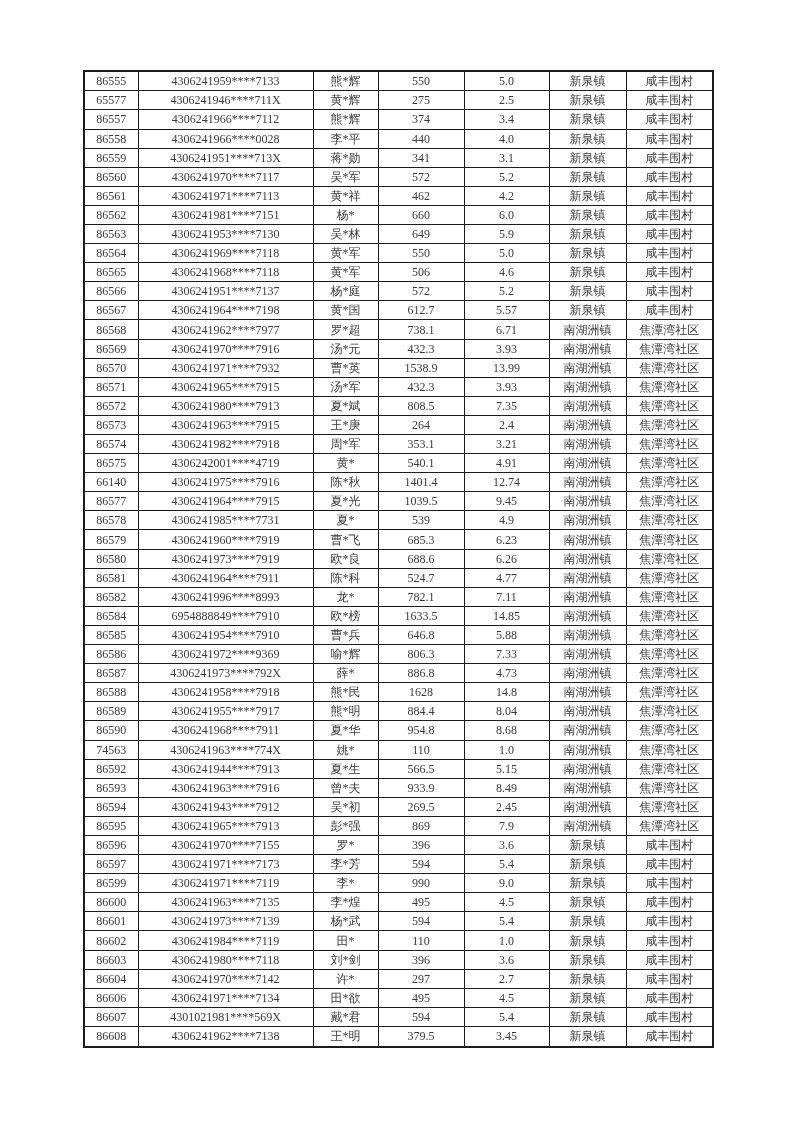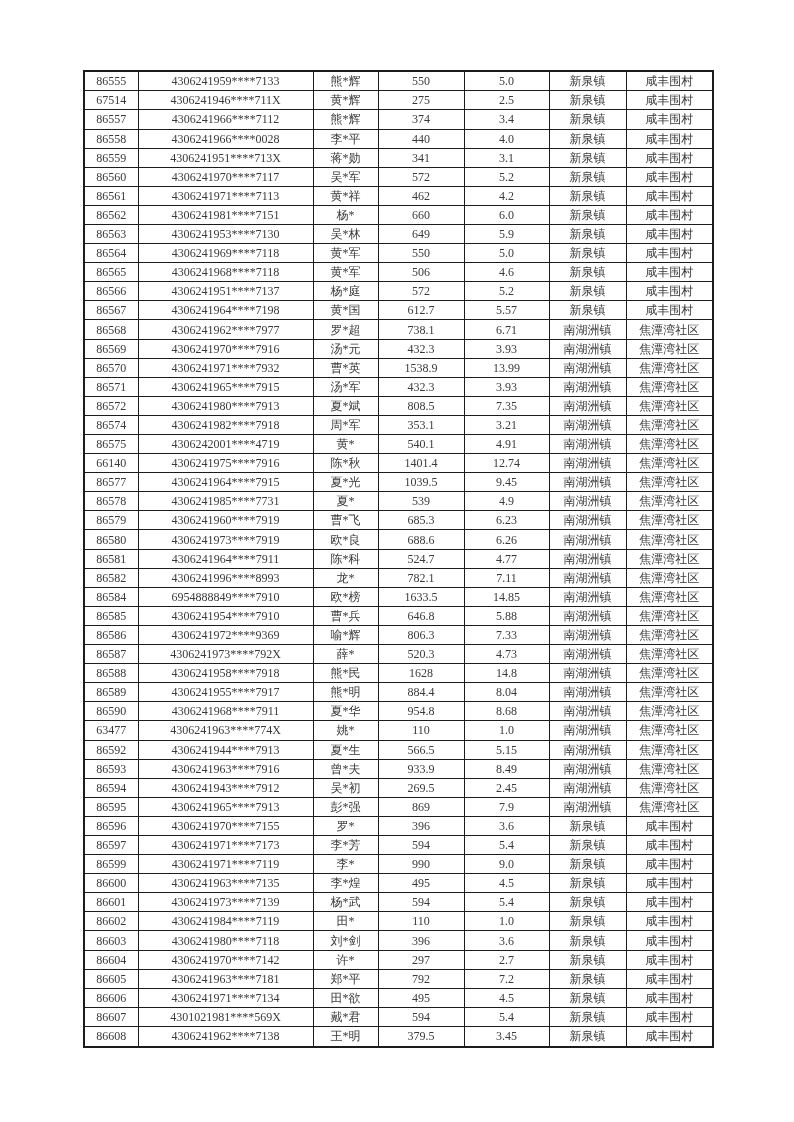--- a/index.html
+++ b/index.html
@@ -66,21 +66,21 @@
         <tr>
           <td>86555</td>
           <td>4306241959****7133</td>
           <td>熊*辉</td>
           <td>550</td>
           <td>5.0</td>
           <td>新泉镇</td>
           <td>咸丰围村</td>
         </tr>
         <tr>
-          <td>67514</td>
+          <td>65577</td>
           <td>4306241946****711X</td>
           <td>黄*辉</td>
           <td>275</td>
           <td>2.5</td>
           <td>新泉镇</td>
           <td>咸丰围村</td>
         </tr>
         <tr>
           <td>86557</td>
           <td>4306241966****7112</td>
@@ -219,20 +219,29 @@
         <tr>
           <td>86572</td>
           <td>4306241980****7913</td>
           <td>夏*斌</td>
           <td>808.5</td>
           <td>7.35</td>
           <td>南湖洲镇</td>
           <td>焦潭湾社区</td>
         </tr>
         <tr>
+          <td>86573</td>
+          <td>4306241963****7915</td>
+          <td>王*庚</td>
+          <td>264</td>
+          <td>2.4</td>
+          <td>南湖洲镇</td>
+          <td>焦潭湾社区</td>
+        </tr>
+        <tr>
           <td>86574</td>
           <td>4306241982****7918</td>
           <td>周*军</td>
           <td>353.1</td>
           <td>3.21</td>
           <td>南湖洲镇</td>
           <td>焦潭湾社区</td>
         </tr>
         <tr>
           <td>86575</td>
@@ -330,21 +339,21 @@
           <td>喻*辉</td>
           <td>806.3</td>
           <td>7.33</td>
           <td>南湖洲镇</td>
           <td>焦潭湾社区</td>
         </tr>
         <tr>
           <td>86587</td>
           <td>4306241973****792X</td>
           <td>薛*</td>
-          <td>520.3</td>
+          <td>886.8</td>
           <td>4.73</td>
           <td>南湖洲镇</td>
           <td>焦潭湾社区</td>
         </tr>
         <tr>
           <td>86588</td>
           <td>4306241958****7918</td>
           <td>熊*民</td>
           <td>1628</td>
           <td>14.8</td>
@@ -363,21 +372,21 @@
         <tr>
           <td>86590</td>
           <td>4306241968****7911</td>
           <td>夏*华</td>
           <td>954.8</td>
           <td>8.68</td>
           <td>南湖洲镇</td>
           <td>焦潭湾社区</td>
         </tr>
         <tr>
-          <td>63477</td>
+          <td>74563</td>
           <td>4306241963****774X</td>
           <td>姚*</td>
           <td>110</td>
           <td>1.0</td>
           <td>南湖洲镇</td>
           <td>焦潭湾社区</td>
         </tr>
         <tr>
           <td>86592</td>
           <td>4306241944****7913</td>
@@ -480,29 +489,20 @@
         <tr>
           <td>86604</td>
           <td>4306241970****7142</td>
           <td>许*</td>
           <td>297</td>
           <td>2.7</td>
           <td>新泉镇</td>
           <td>咸丰围村</td>
         </tr>
         <tr>
-          <td>86605</td>
-          <td>4306241963****7181</td>
-          <td>郑*平</td>
-          <td>792</td>
-          <td>7.2</td>
-          <td>新泉镇</td>
-          <td>咸丰围村</td>
-        </tr>
-        <tr>
           <td>86606</td>
           <td>4306241971****7134</td>
           <td>田*欲</td>
           <td>495</td>
           <td>4.5</td>
           <td>新泉镇</td>
           <td>咸丰围村</td>
         </tr>
         <tr>
           <td>86607</td>

